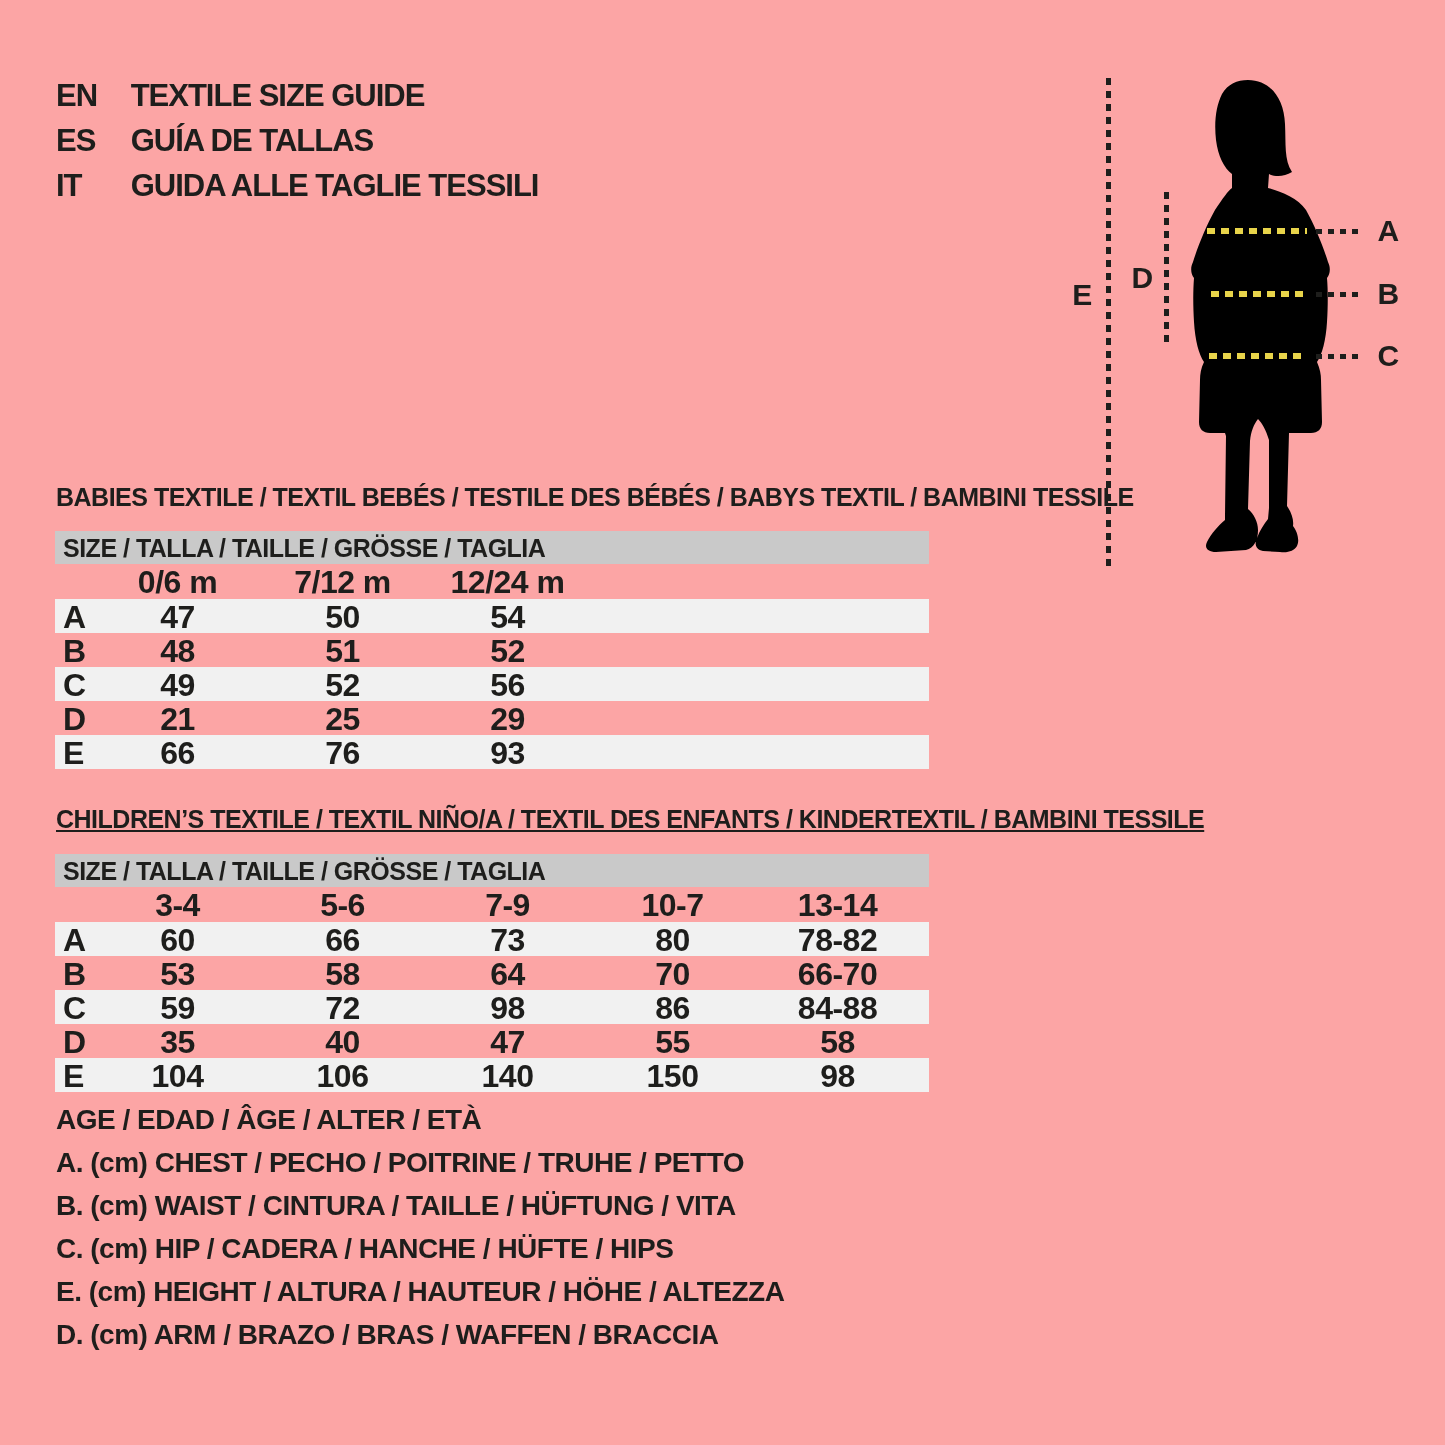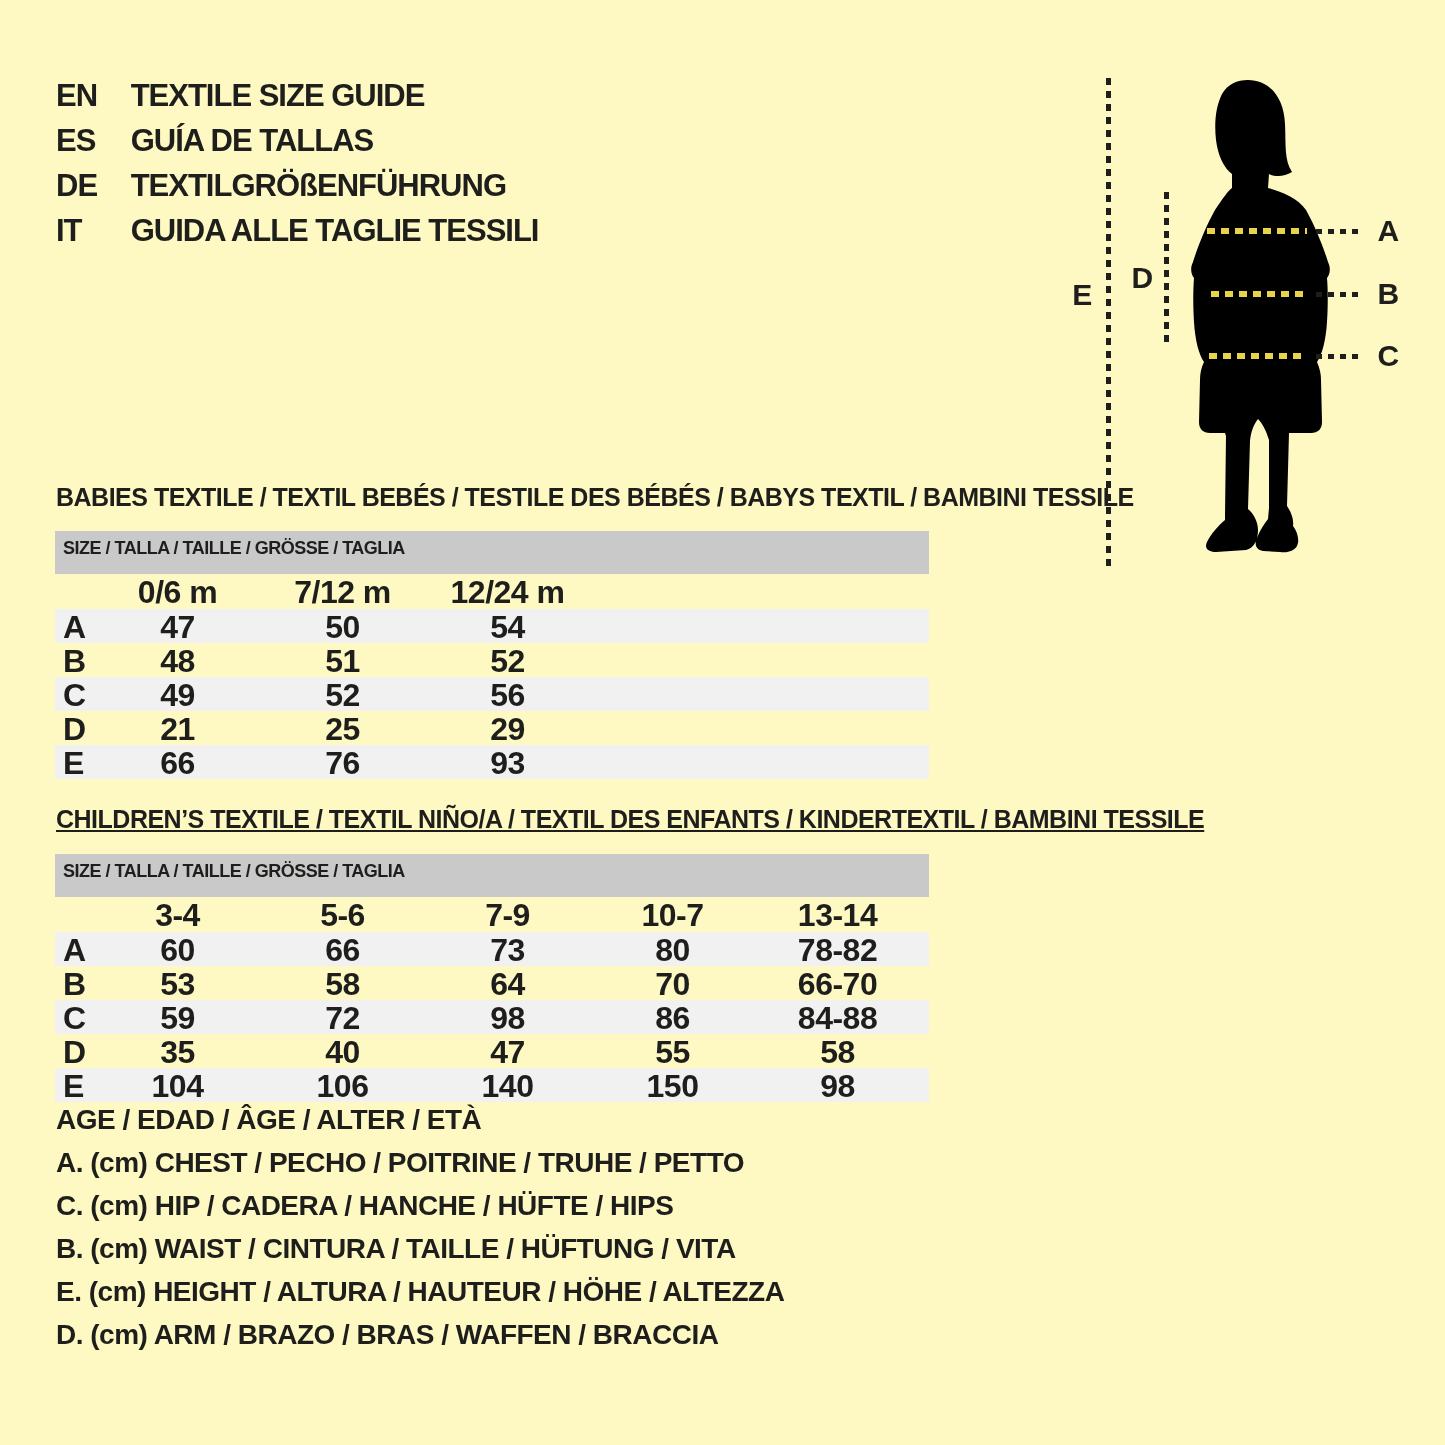--- a/index.html
+++ b/index.html
@@ -1,38 +1,38 @@
 <!DOCTYPE html>
 <html><head>
 <meta charset="utf-8">
 <style>
   html,body{margin:0;padding:0;background:#ffffff;}
   .canvas{
     position:relative;
     width:1445px;height:1445px;
-    background:#fef9c3;
+    background:#fca5a5;
     font-family:"Liberation Sans", sans-serif;
     font-weight:700;
     color:#1e1e1c;
     letter-spacing:-0.5px;
     overflow:hidden;
   }
   .abs{position:absolute;}
 
   
   .lang-block{left:56px;top:73px;}
   .lang-row{height:45px;line-height:45px;font-size:31px;letter-spacing:-1px;white-space:nowrap;}
   .lang-code{display:inline-block;width:67px;}
 
   
   .section-title{font-size:25px;white-space:nowrap;}
 
   
   .stable{width:874px;}
-  .size-bar{height:43px;line-height:34px;background:#c9c9c9;padding-left:8px;font-size:18px;white-space:nowrap;}
+  .size-bar{height:33px;line-height:34px;background:#c9c9c9;padding-left:8px;font-size:25px;white-space:nowrap;}
   .trow{display:grid;height:34px;align-items:center;font-size:32px;}
   .trow.head{height:35px;}
   .g3{grid-template-columns:40px 165px 165px 165px;}
   .g5{grid-template-columns:40px 165px 165px 165px 165px 165px;}
   .trow .lbl{padding-left:8px;}
   .trow .val{text-align:center;}
   .trow.alt{background:#f1f1f1;}
 
   
   .legend-block{left:56px;top:1098px;}
@@ -51,24 +51,20 @@
 <div class="canvas">
 
   <div class="abs lang-block">
     <div class="lang-row">
       <span class="lang-code">EN</span>
       <span>TEXTILE SIZE GUIDE</span>
     </div>
     <div class="lang-row">
       <span class="lang-code">ES</span>
       <span>GUÍA DE TALLAS</span>
-    </div>
-    <div class="lang-row">
-      <span class="lang-code">DE</span>
-      <span>TEXTILGRÖßENFÜHRUNG</span>
     </div>
     <div class="lang-row">
       <span class="lang-code">IT</span>
       <span>GUIDA ALLE TAGLIE TESSILI</span>
     </div>
   </div>
 
   <div class="abs vdash" style="left:1106px;top:78px;height:492px;"></div>
   <div class="abs measure-label" style="left:1064px;top:279px;">E</div>
   <div class="abs vdash" style="left:1164px;top:192px;height:156px;"></div>
@@ -230,19 +226,19 @@
       <span class="val">106</span>
       <span class="val">140</span>
       <span class="val">150</span>
       <span class="val">98</span>
     </div>
   </div>
 
   <div class="abs legend-block">
     <div class="legend-line">AGE / EDAD / ÂGE / ALTER / ETÀ</div>
     <div class="legend-line">A. (cm) CHEST / PECHO / POITRINE / TRUHE / PETTO</div>
+    <div class="legend-line">B. (cm) WAIST / CINTURA / TAILLE / HÜFTUNG / VITA</div>
     <div class="legend-line">C. (cm) HIP / CADERA / HANCHE / HÜFTE / HIPS</div>
-    <div class="legend-line">B. (cm) WAIST / CINTURA / TAILLE / HÜFTUNG / VITA</div>
     <div class="legend-line">E. (cm) HEIGHT / ALTURA / HAUTEUR / HÖHE / ALTEZZA</div>
     <div class="legend-line">D. (cm) ARM / BRAZO / BRAS / WAFFEN / BRACCIA</div>
   </div>
 
 </div>
 
 </body></html>

